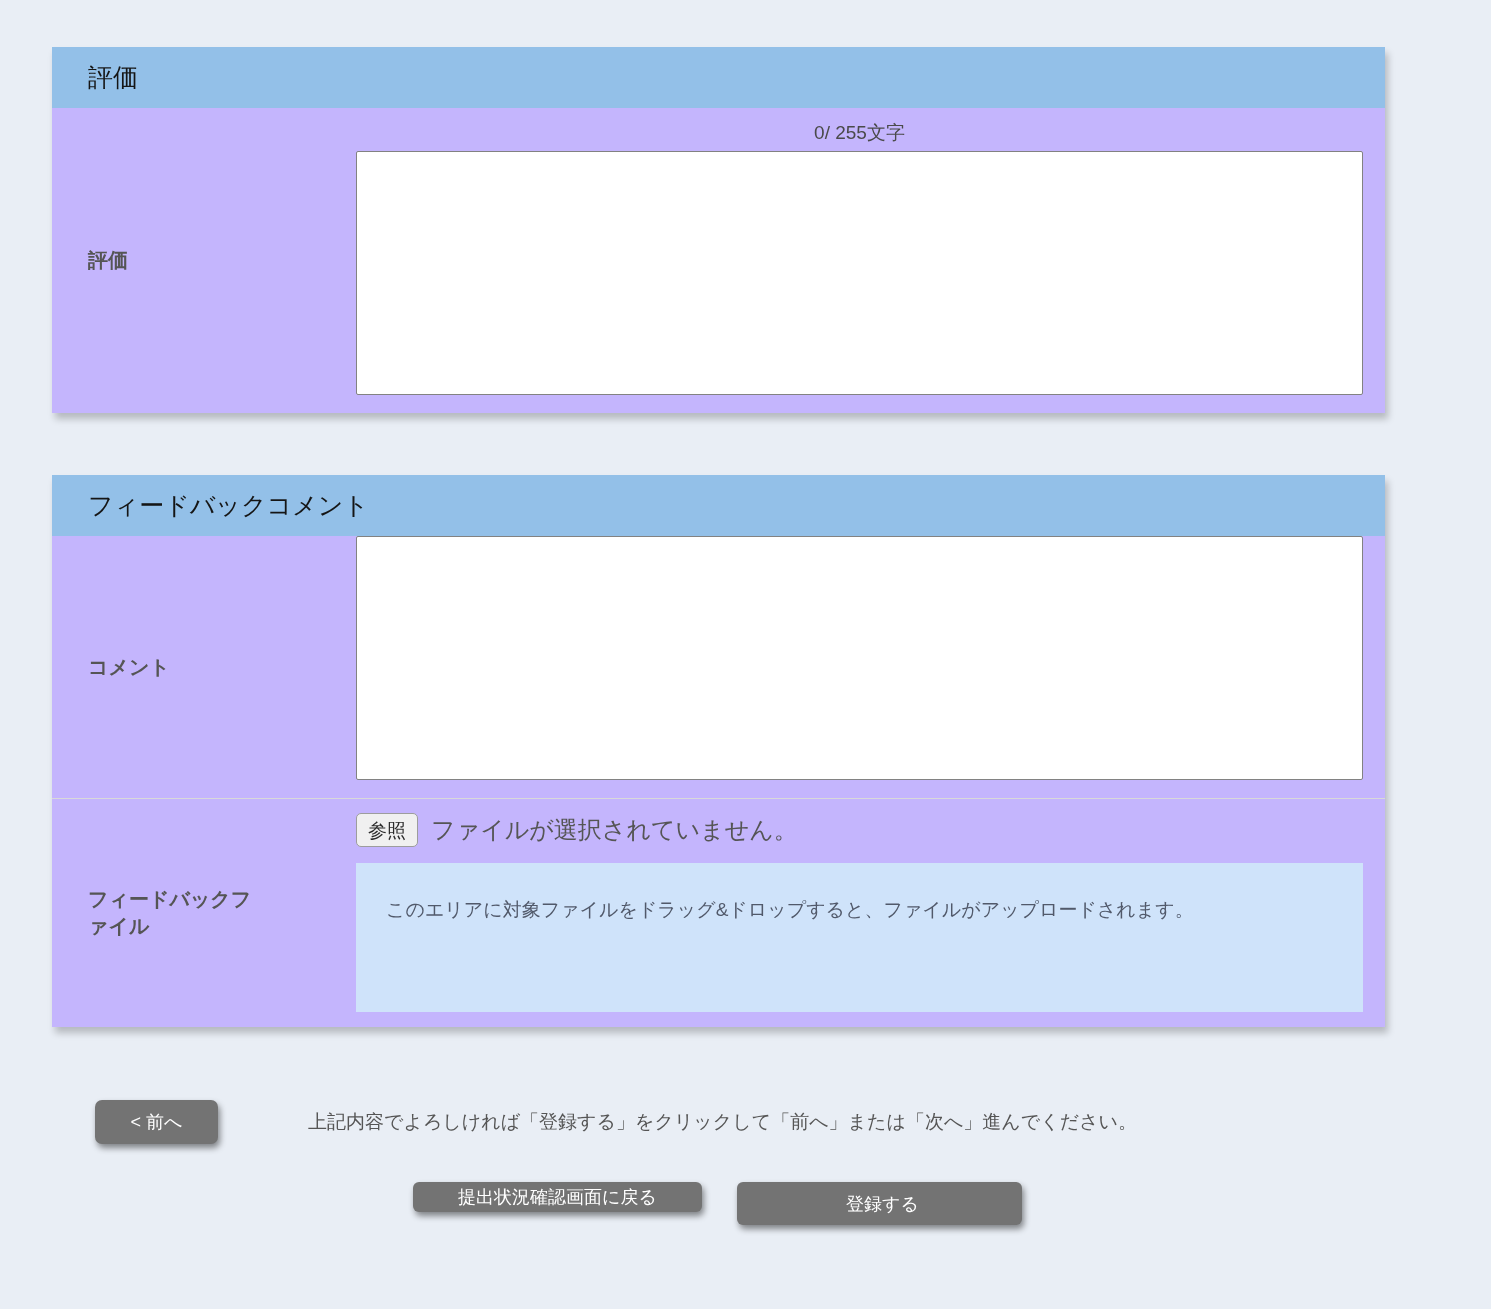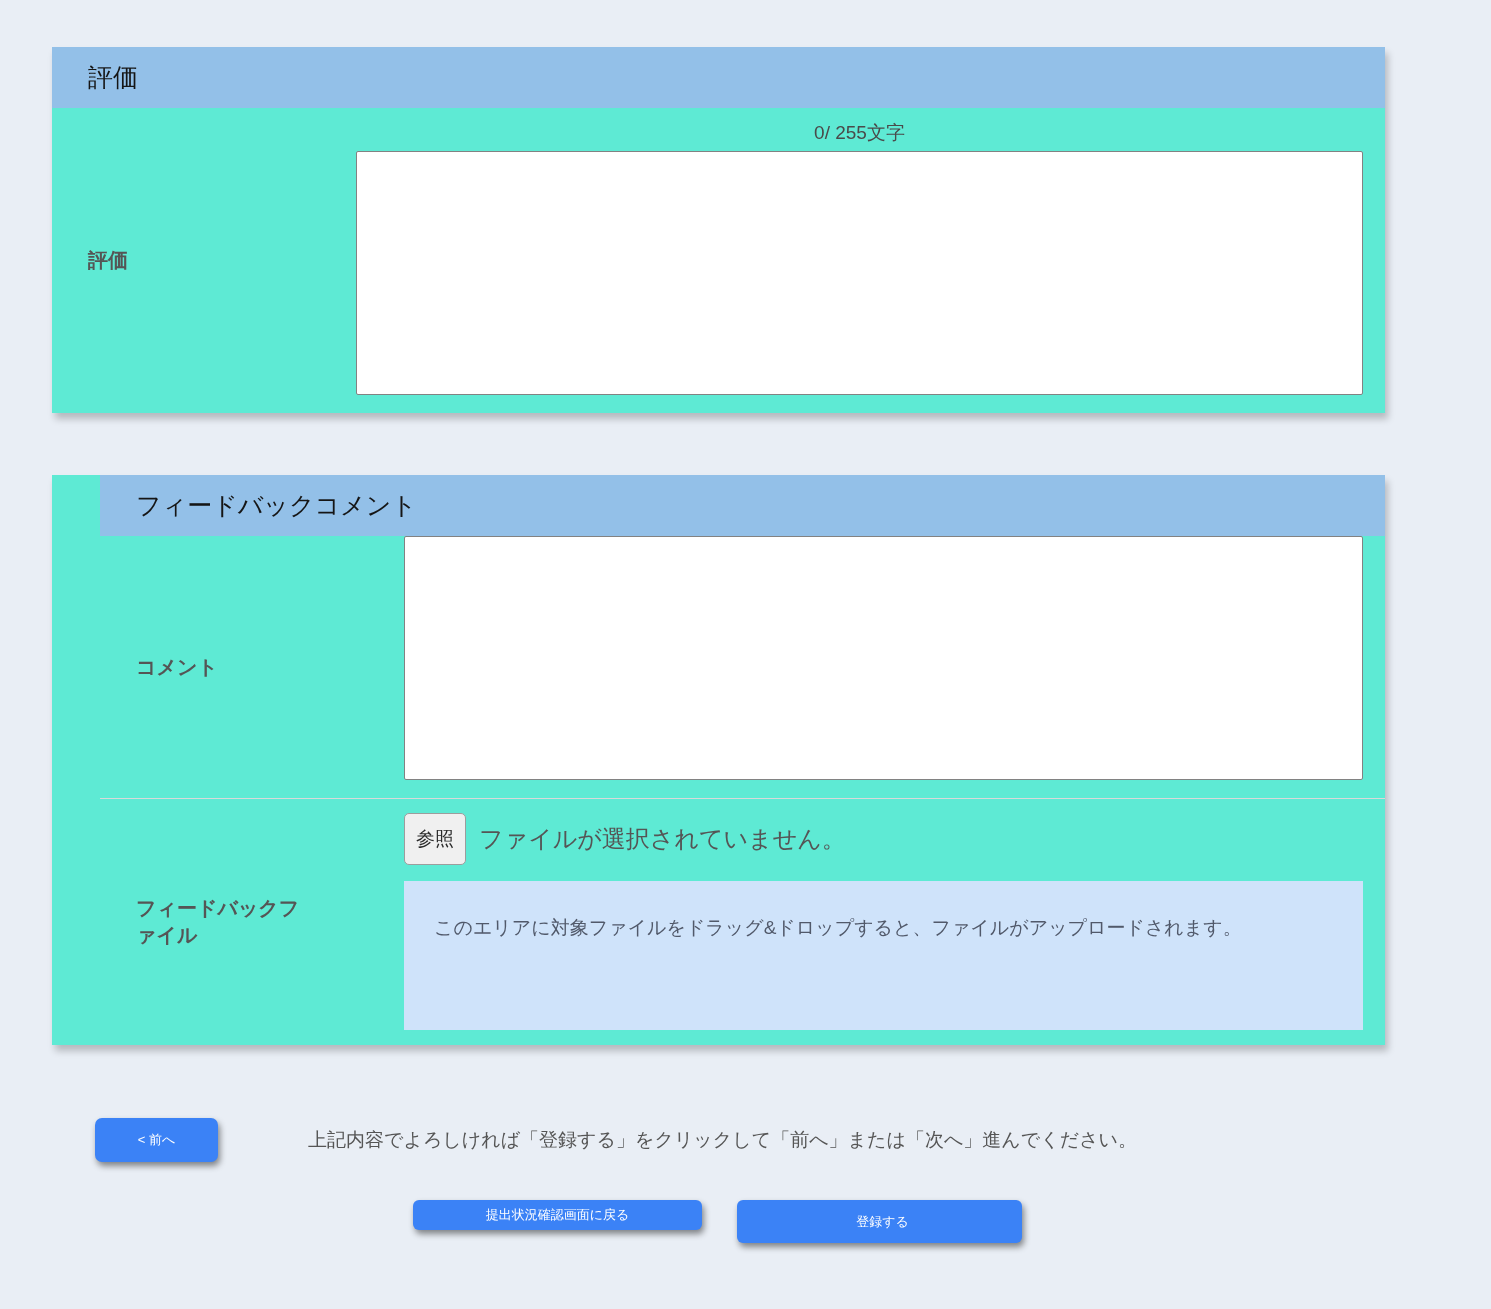--- a/index.html
+++ b/index.html
@@ -9,25 +9,25 @@
     height: 1309px;
     background: #e9eef5;
     font-family: "Liberation Sans", "DejaVu Sans", sans-serif;
     color: #555;
   }
 
   
   .panel {
     width: 1333px;
     margin-left: 52px;
-    background: #5eead4;
+    background: #c4b5fd;
     box-shadow: 3px 6px 7px rgba(0,0,0,0.22);
   }
   .panel-1 { margin-top: 47px; }
-  .panel-2 { margin-top: 62px; padding-left: 48px; }
+  .panel-2 { margin-top: 62px; }
 
   .panel-header {
     height: 61px;
     background: #93c0e8;
     display: flex;
     align-items: center;
     padding-left: 36px;
     font-size: 25px;
     color: #151515;
   }
@@ -92,21 +92,21 @@
     margin-bottom: 16px;
   }
   .browse-btn {
     font-family: "Liberation Sans", "DejaVu Sans", sans-serif;
     font-size: 19px;
     color: #2b2b2b;
     background: #f0f0f0;
     border: 1px solid #9d9d9d;
     border-radius: 5px;
     padding: 4px 11px;
-    height: 52px;
+    height: 34px;
     cursor: pointer;
   }
   .no-file-text {
     margin-left: 13px;
     font-size: 24px;
     color: #555;
   }
 
   .dropzone {
     height: 149px;
@@ -124,25 +124,25 @@
     align-items: center;
   }
   .footer-row-2 {
     margin-top: 38px;
     margin-left: 413px;
     display: flex;
   }
 
   .dark-btn {
     font-family: "Liberation Sans", "DejaVu Sans", sans-serif;
-    background: #3b82f6;
+    background: #737373;
     color: #ffffff;
     border: none;
     border-radius: 7px;
-    font-size: 13px;
+    font-size: 18px;
     cursor: pointer;
     box-shadow: 2px 4px 6px rgba(0,0,0,0.45);
   }
   .prev-btn { width: 123px; height: 44px; }
   .back-btn { width: 289px; height: 30px; border-radius: 6px; }
   .register-btn { width: 285px; height: 43px; border-radius: 6px; margin-left: 35px; padding-left: 12px; }
 
   .instruction-text {
     margin-left: 90px;
     font-size: 19px;

